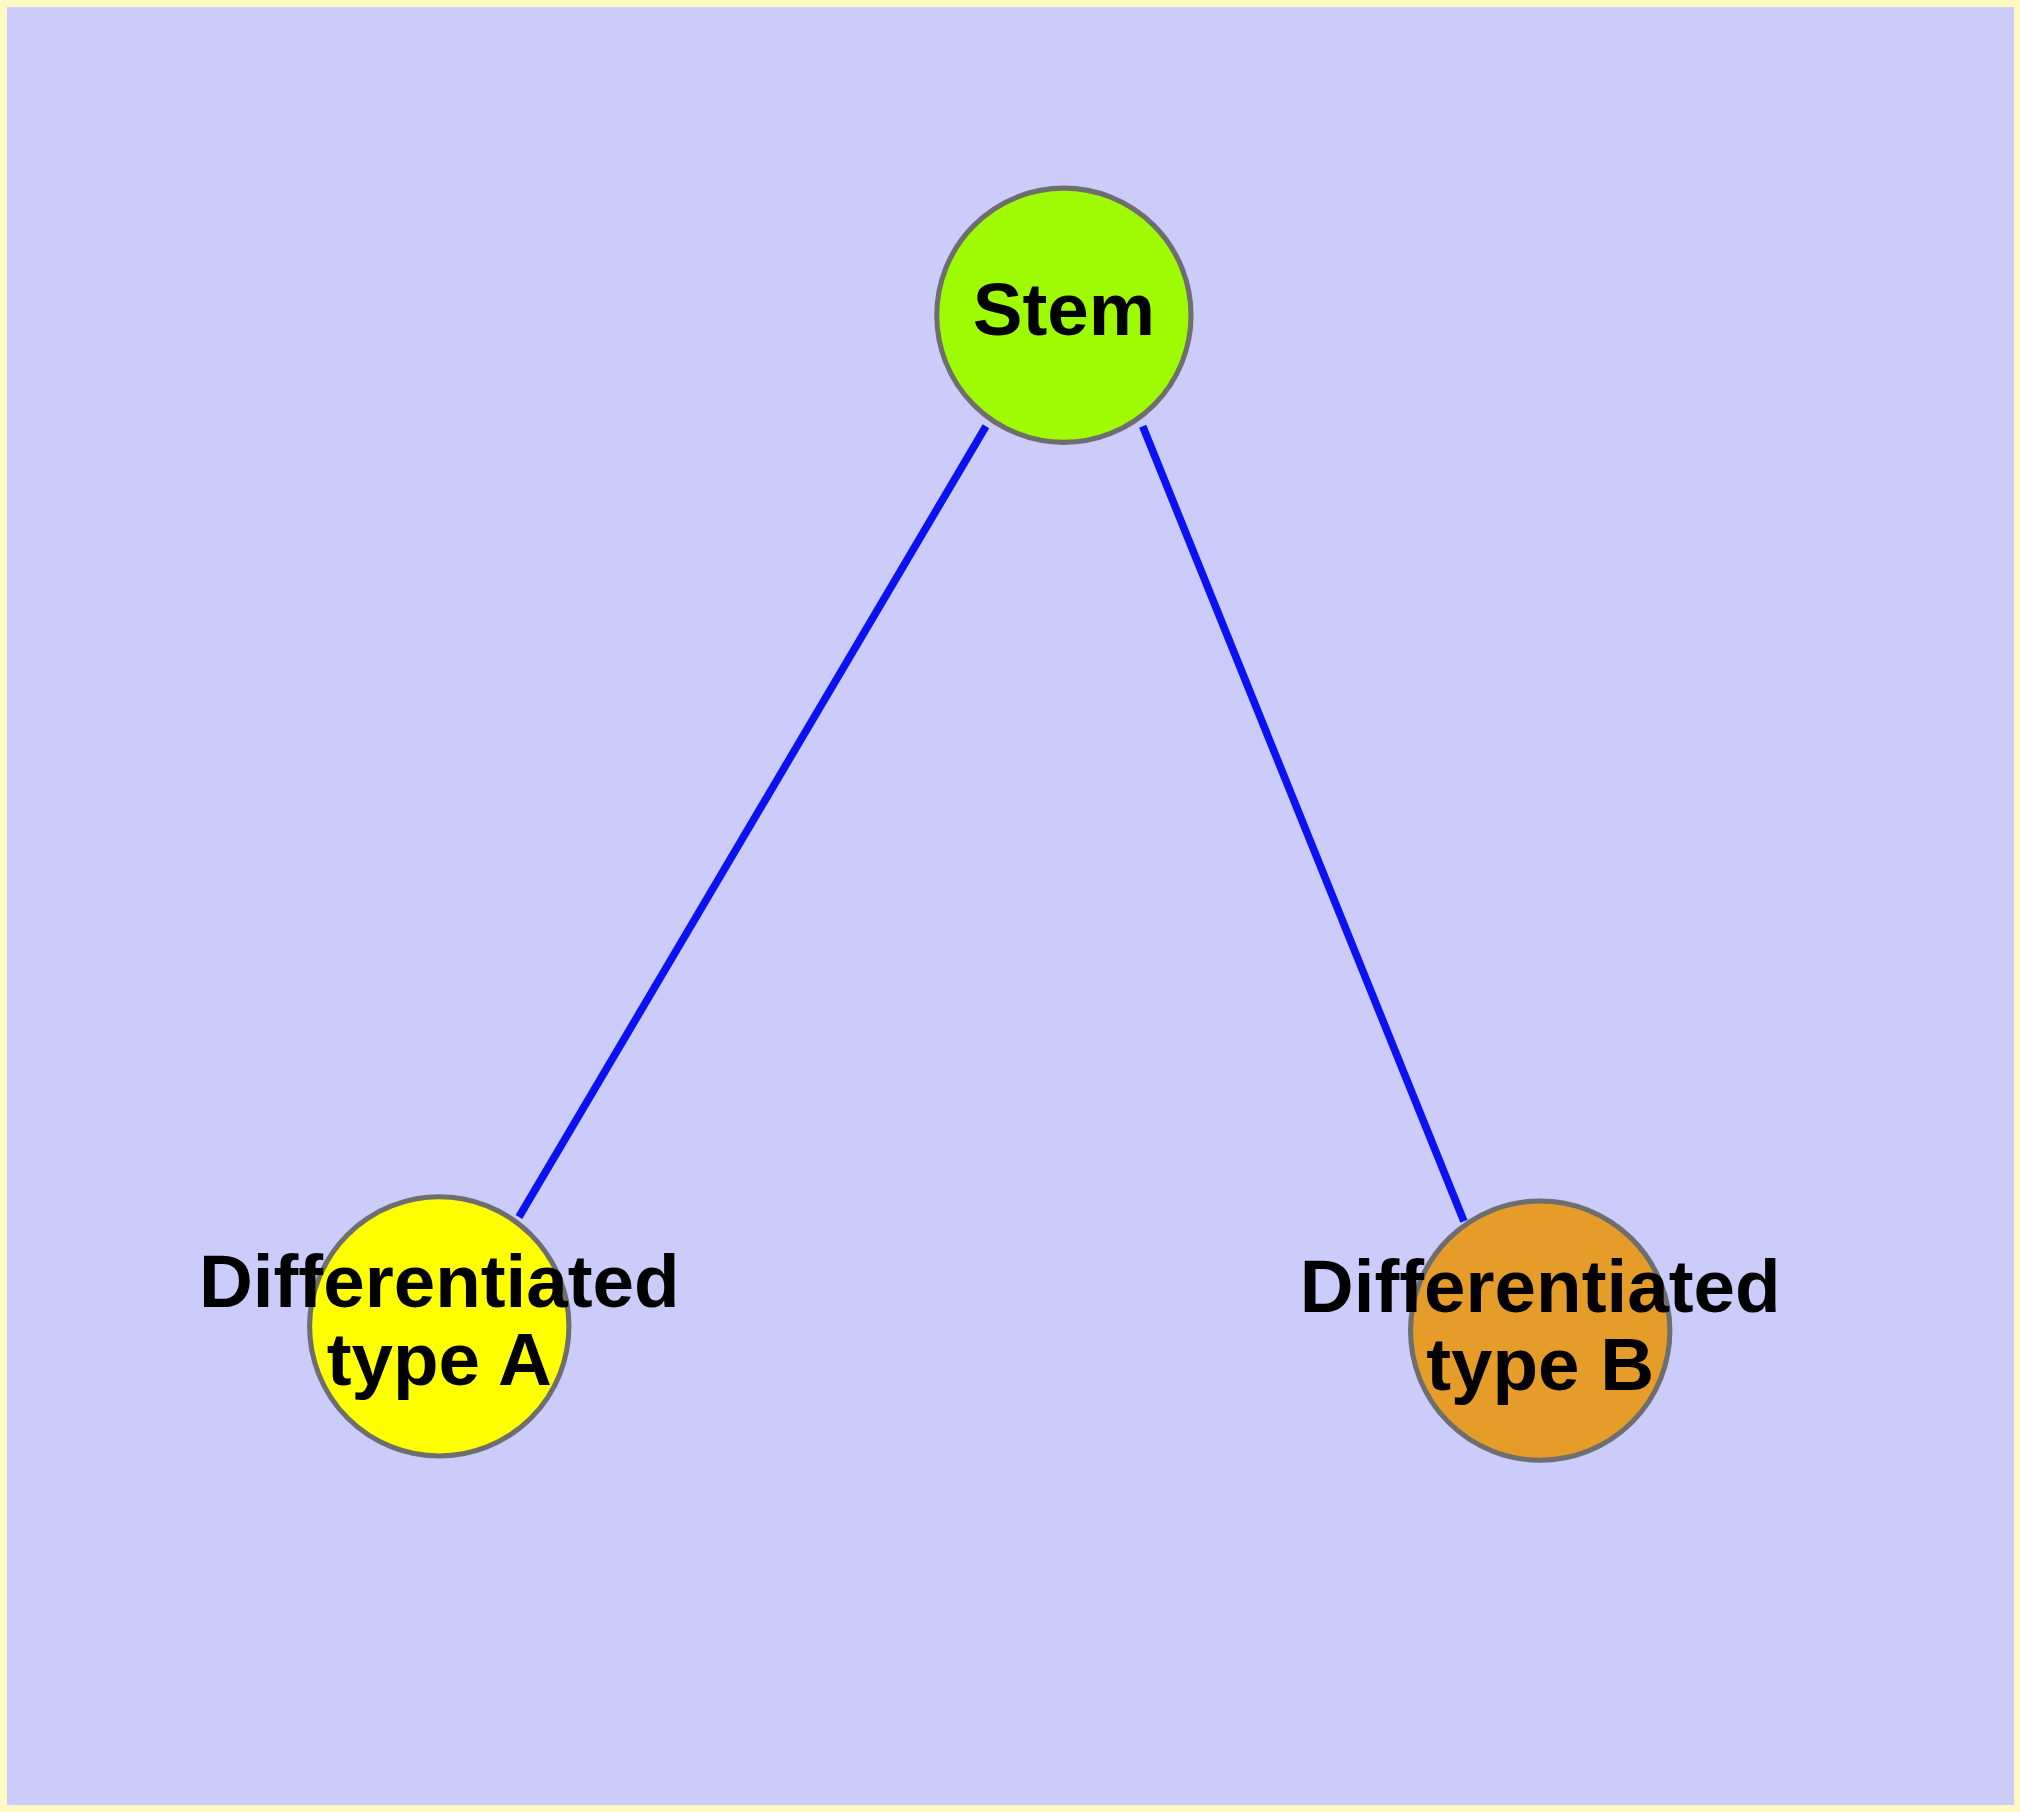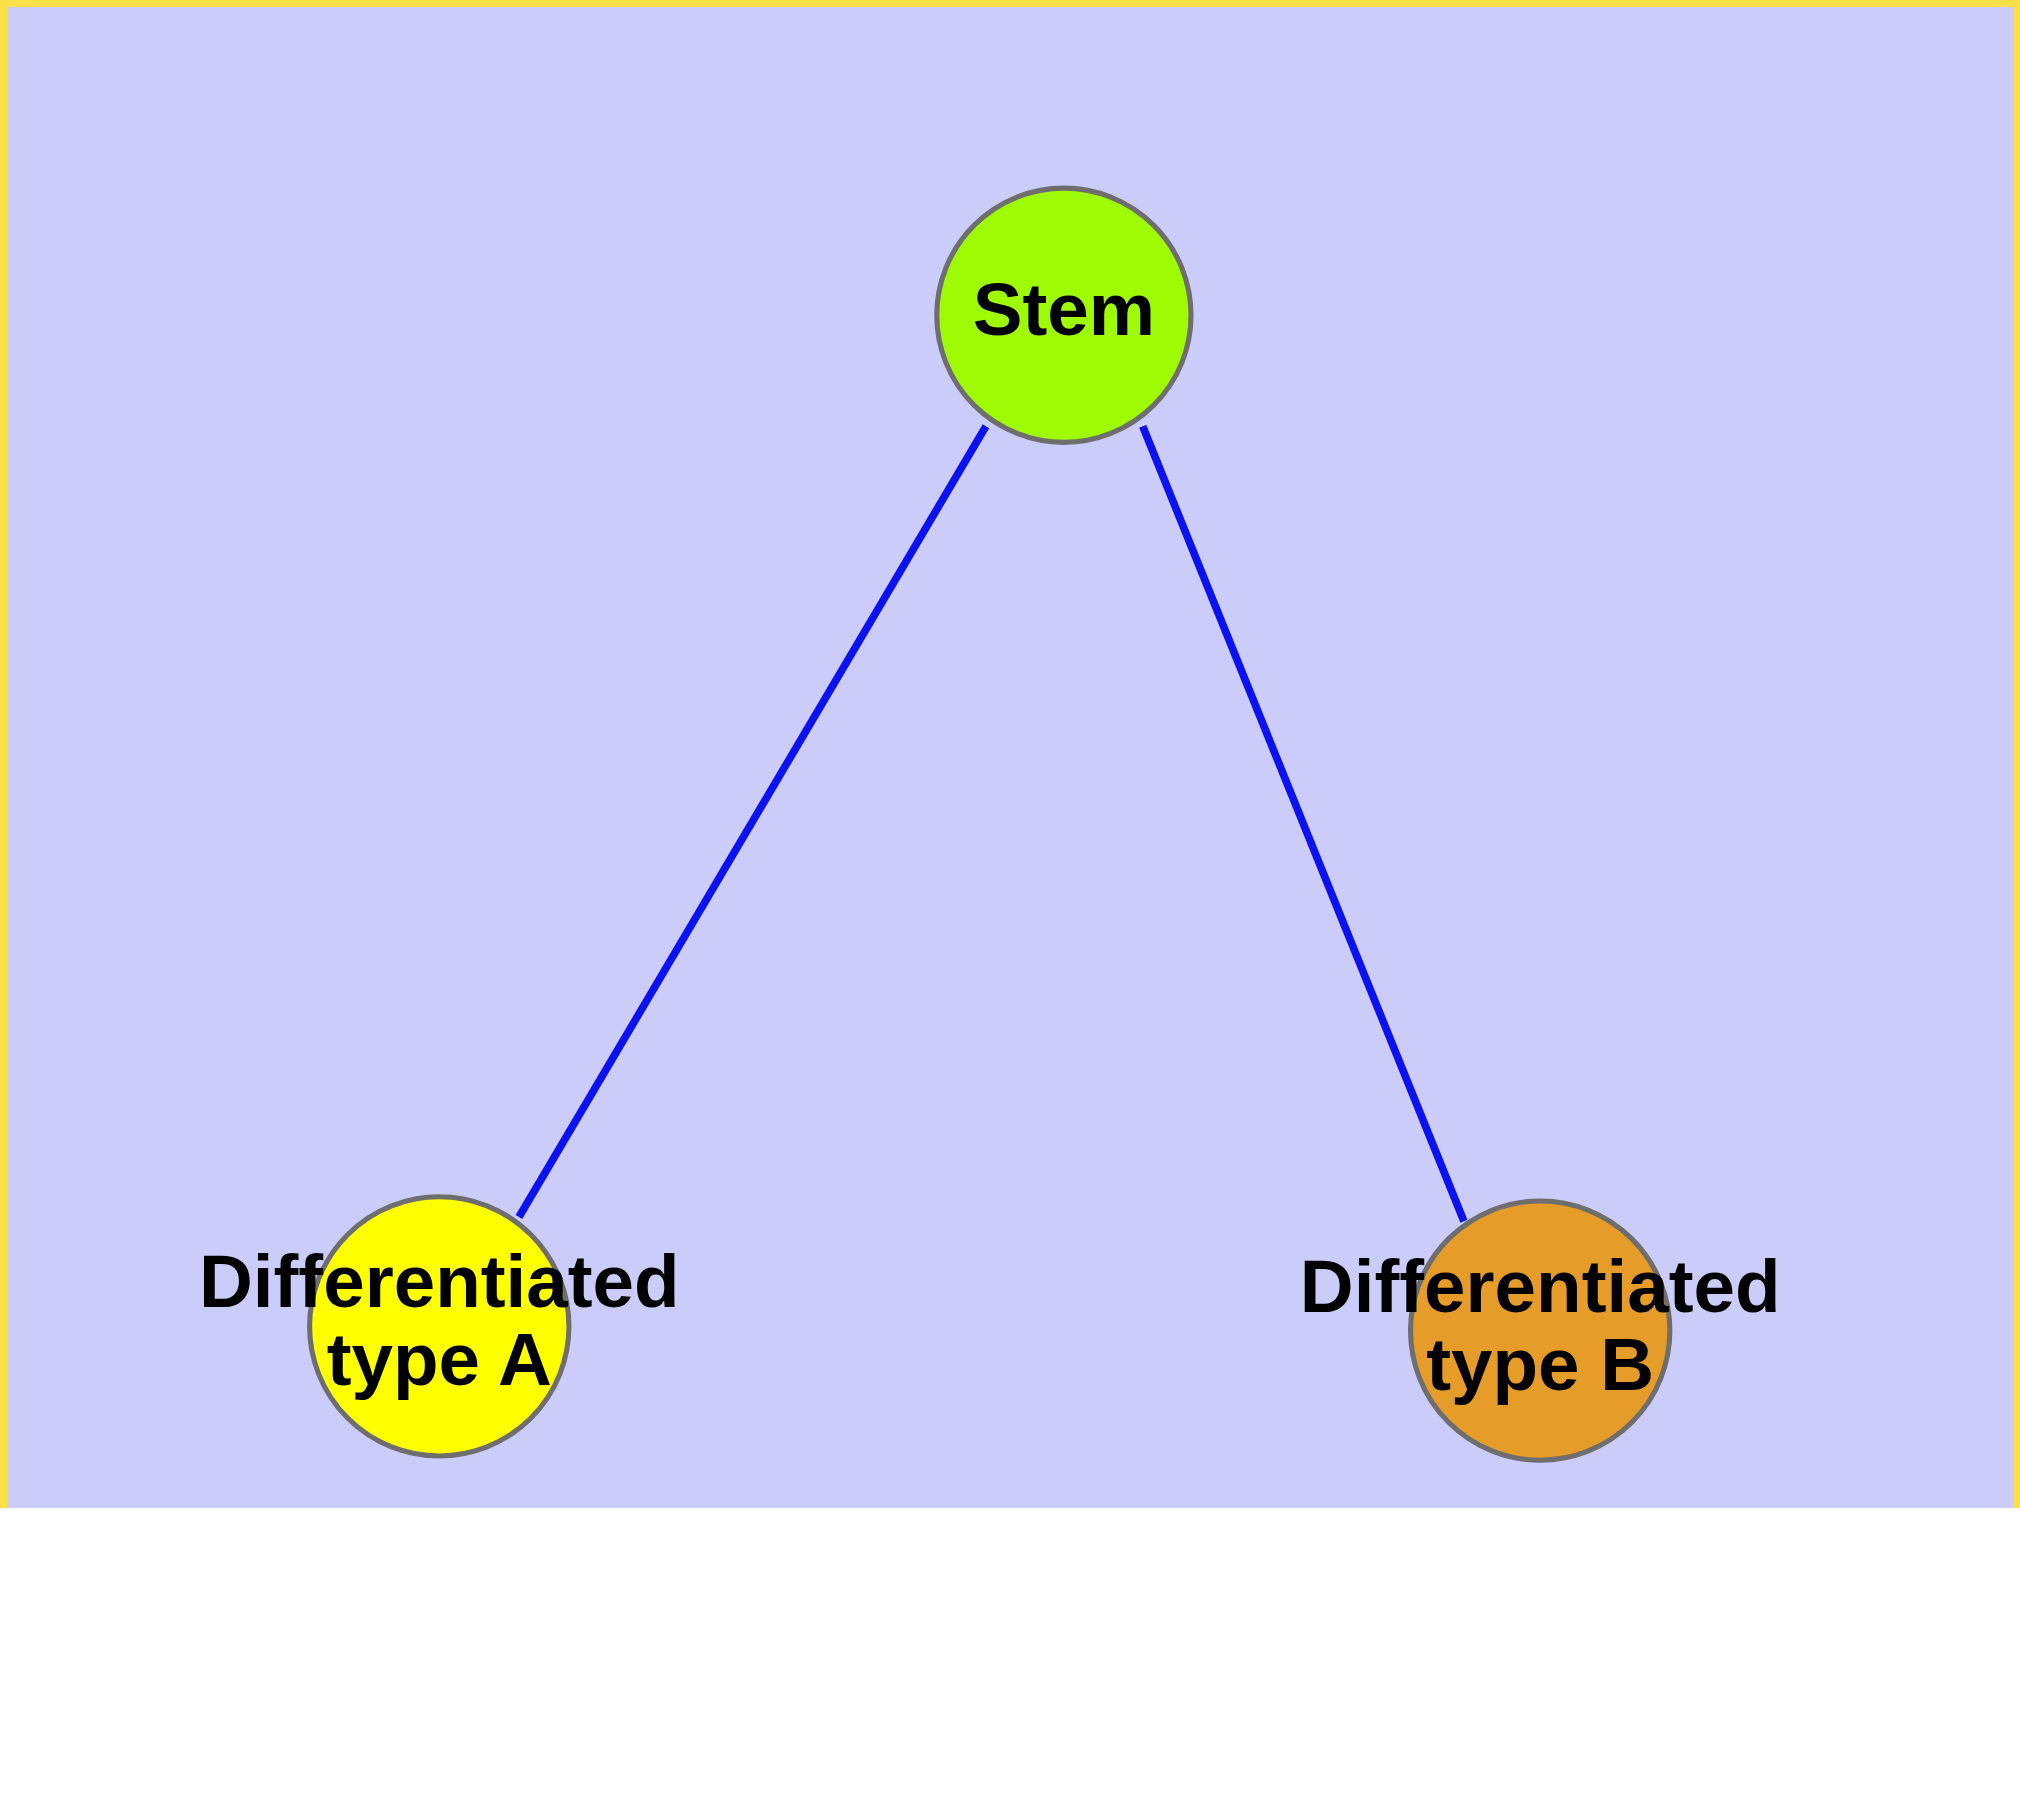--- a/index.html
+++ b/index.html
@@ -4,22 +4,22 @@
 <title>Cell Differentiation Graph</title>
 <style>
   html, body {
     margin: 0;
     padding: 0;
     background: #ffffff;
   }
   #canvas {
     position: relative;
     width: 2021px;
-    height: 1508px;
-    background: #fde047;
+    height: 1812px;
+    background: #fef9c3;
     overflow: hidden;
     font-family: "Liberation Sans", "DejaVu Sans", sans-serif;
   }
   #plot-area {
     position: absolute;
     left: 6.8px;
     top: 6.8px;
     width: 2007px;
     height: 1798px;
     background: #ccccfa;

